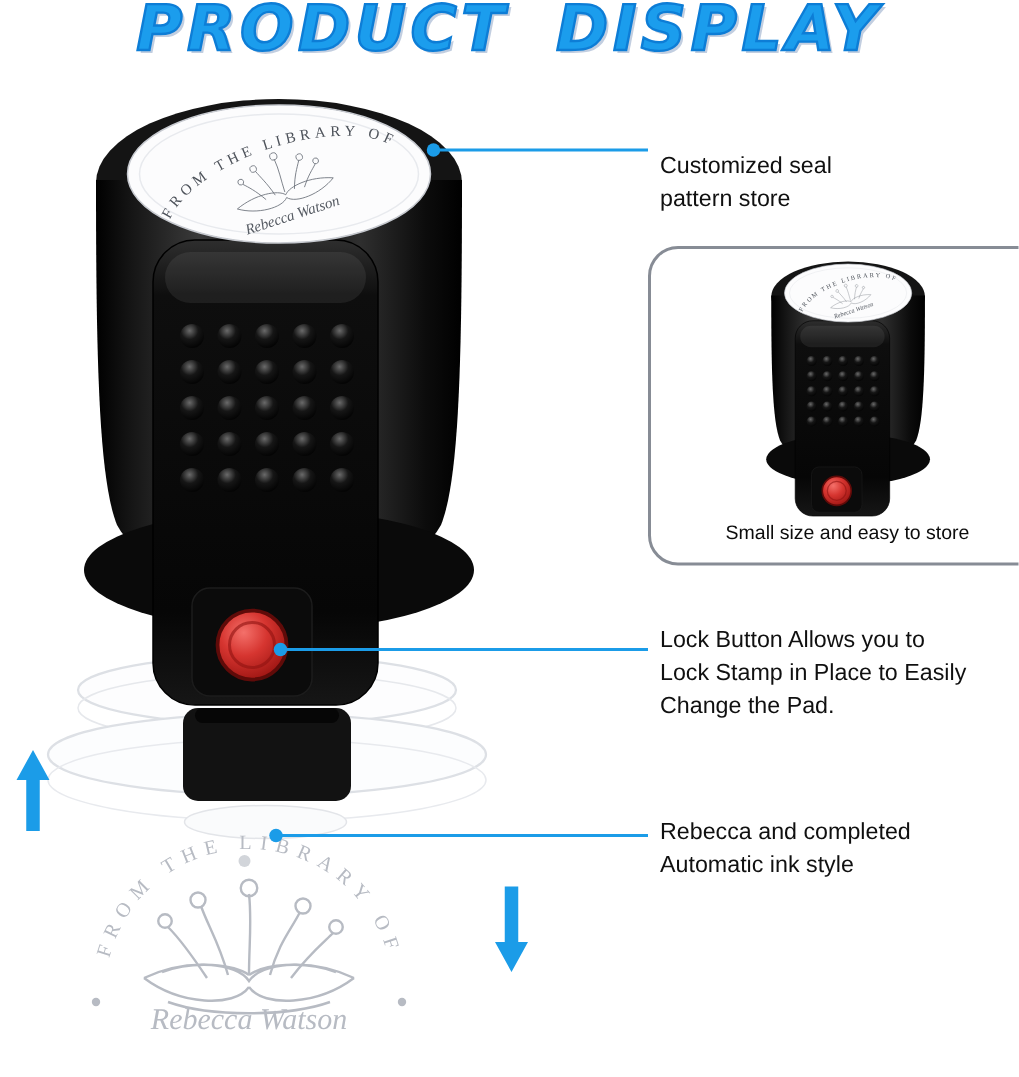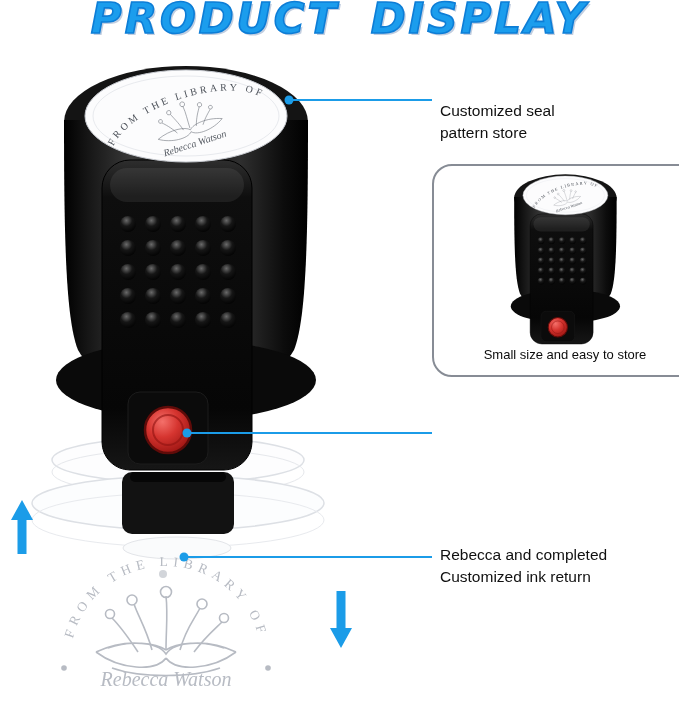--- a/index.html
+++ b/index.html
@@ -182,19 +182,24 @@
     <div>pattern store</div>
   </div>
 
   <div class="inset-box">
     <svg class="inset-svg" width="222" height="178" viewBox="0 0 222 178">
       <use href="#stampSym" transform="translate(40,3) scale(0.42)"></use>
     </svg>
     <div class="inset-caption">Small size and easy to store</div>
   </div>
 
+  <div class="ann ann-lock">
+    <div>Lock Button Allows you to</div>
+    <div>Lock Stamp in Place to Easily</div>
+    <div>Change the Pad.</div>
+  </div>
 
   <div class="ann ann-stamped">
     <div>Rebecca and completed</div>
-    <div>Customized ink return</div>
+    <div>Automatic ink style</div>
   </div>
 
 </div>
 
 </body></html>

